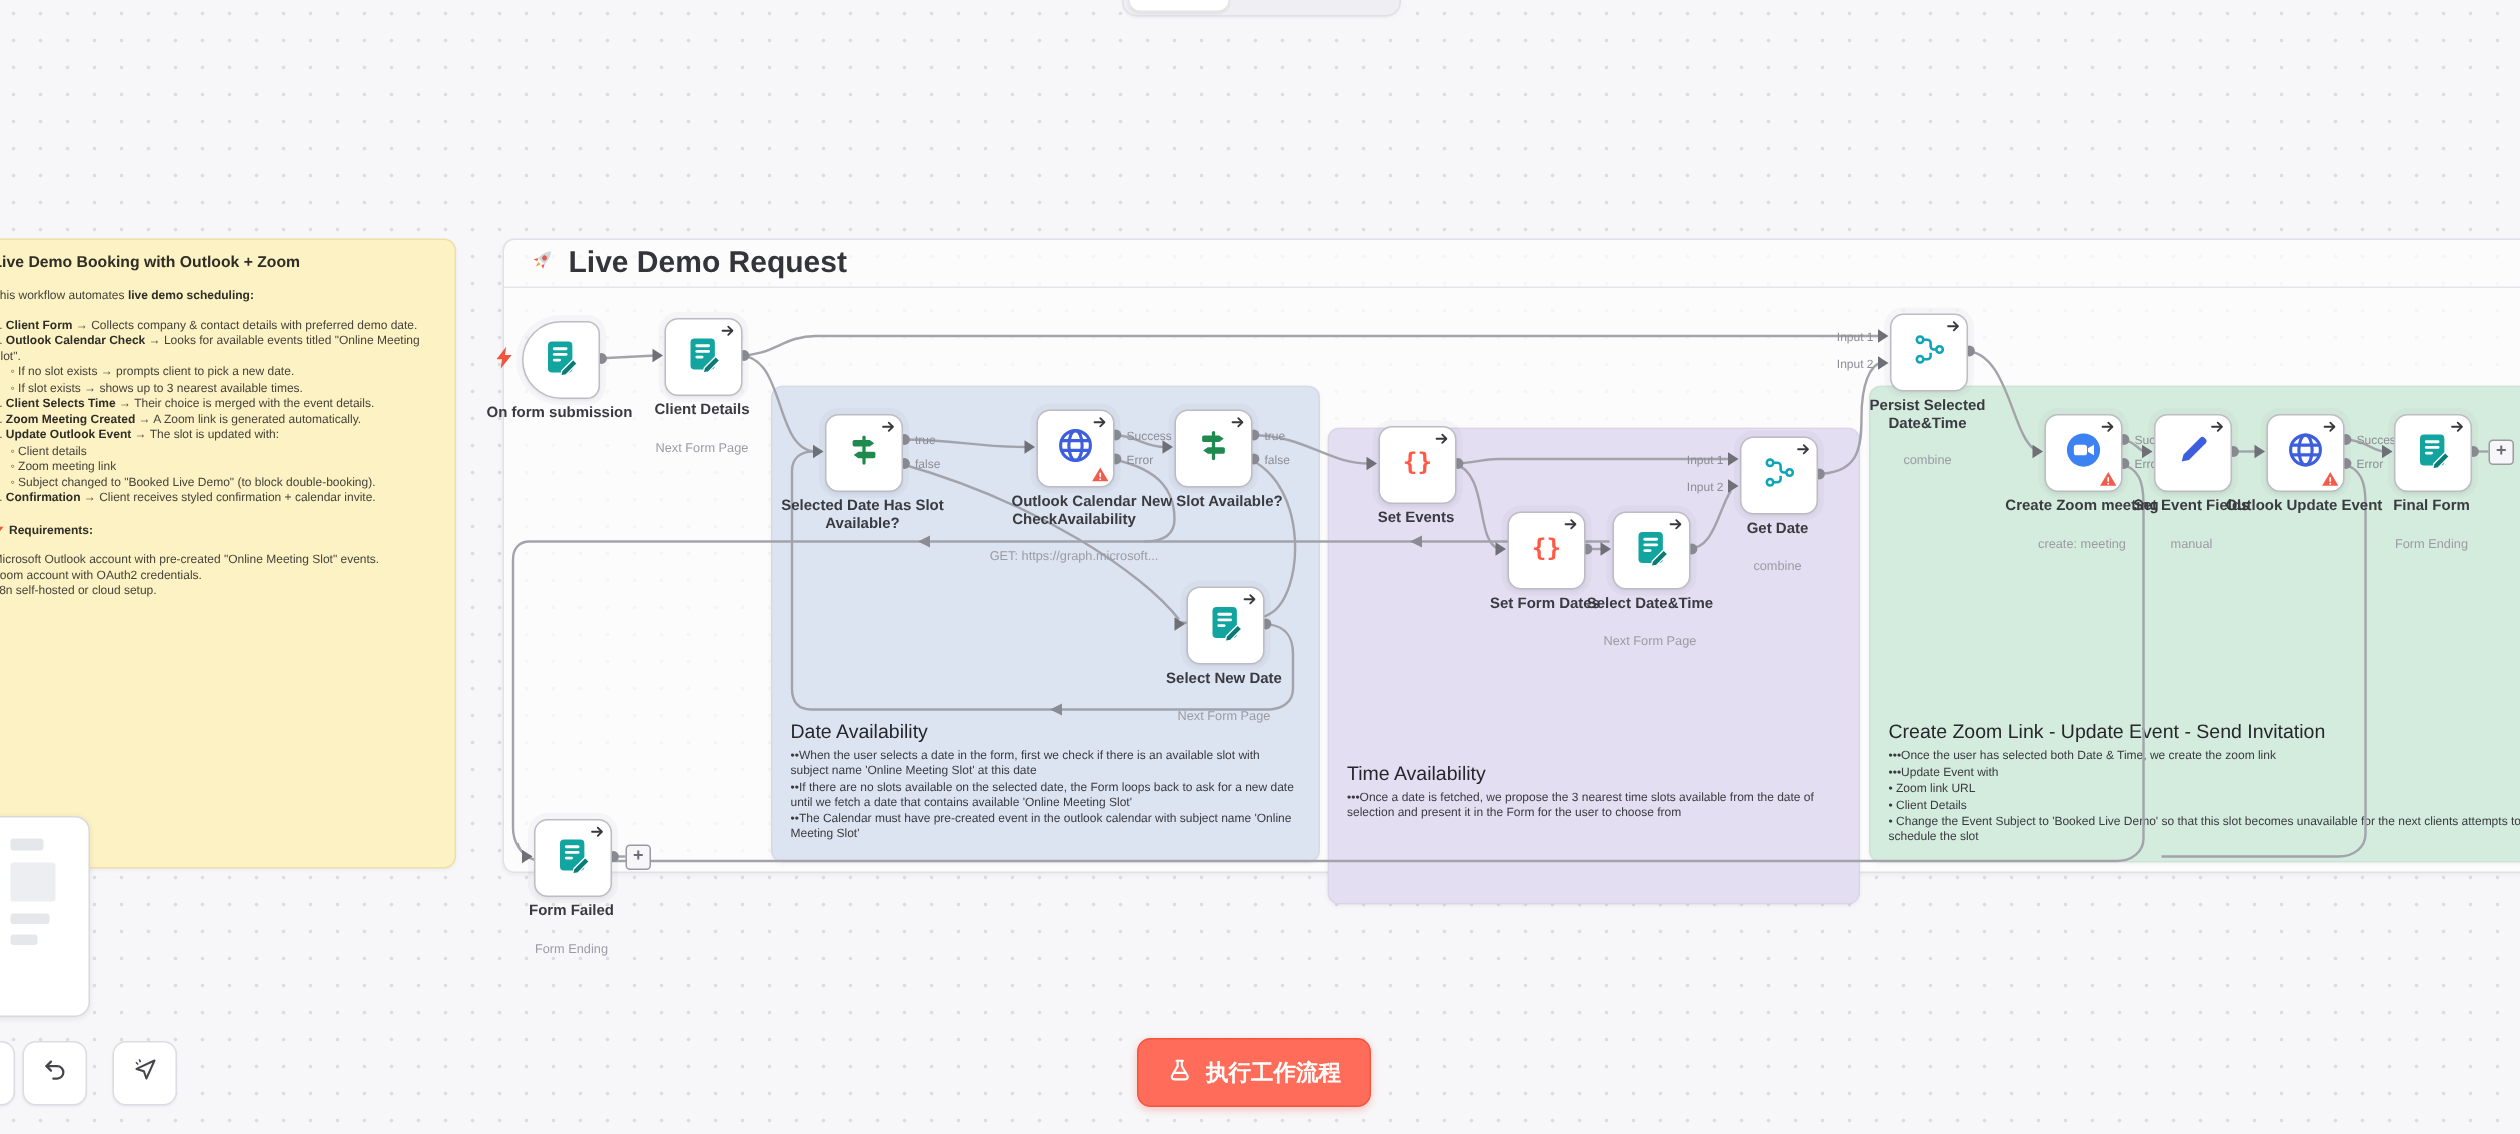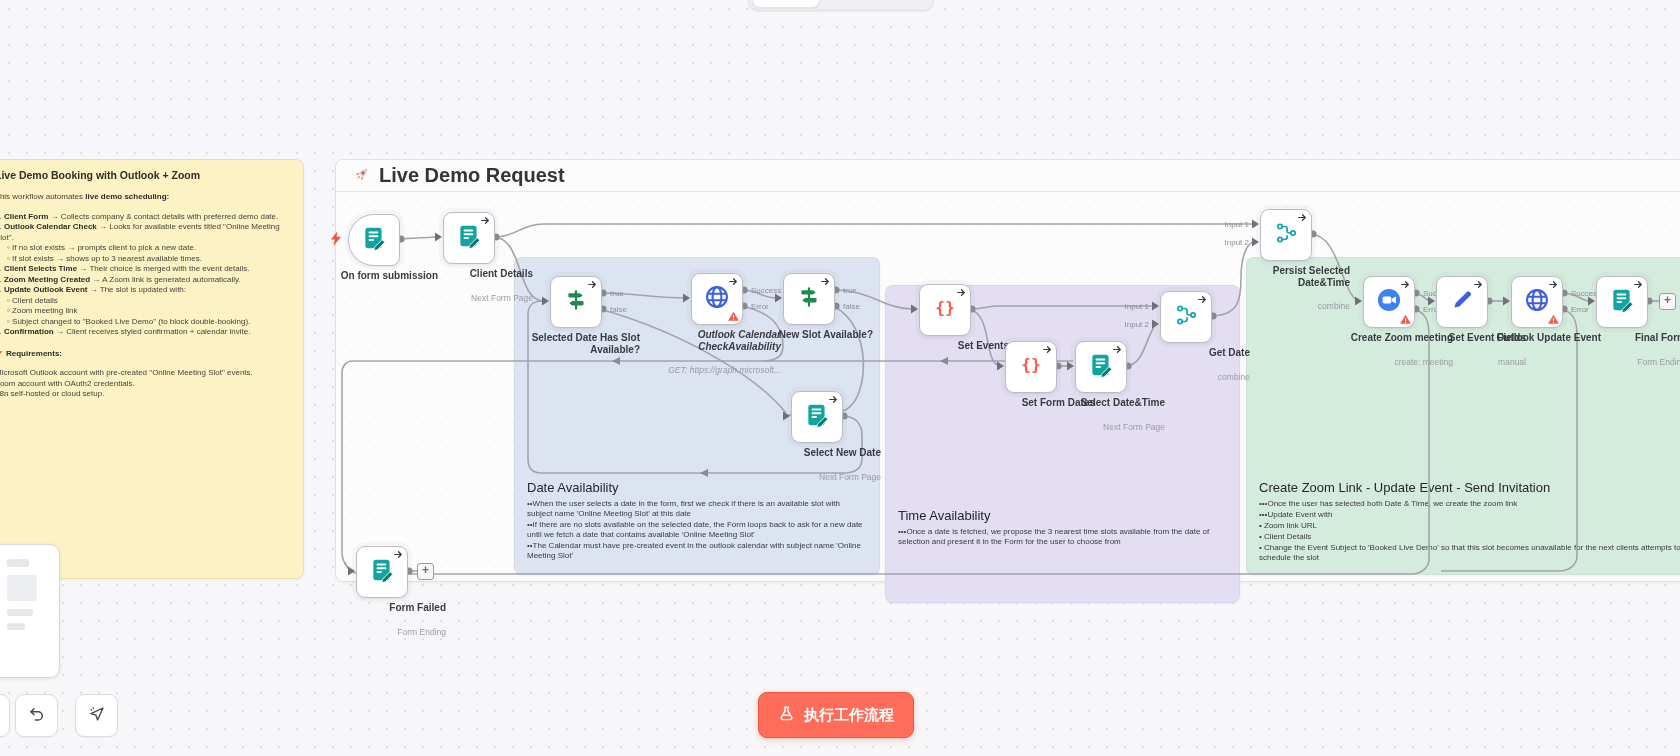--- a/index.html
+++ b/index.html
@@ -23,21 +23,21 @@
   .region{position:absolute;border-radius:8px;border:1px solid rgba(0,0,0,0.04);}
   .region .rtitle{position:absolute;left:12px;top:222px;font-size:13px;font-weight:normal;color:#26262c;}
   .region .rbody{position:absolute;left:12px;top:241px;right:13px;font-size:8px;line-height:10px;color:#3a3a40;}
   .region .rbody div{margin-bottom:1px;}
   
   .node{position:absolute;width:50px;height:50px;background:#fff;border:1.6px solid #bcbcc5;border-radius:9px;
     display:flex;align-items:center;justify-content:center;box-shadow:0 0 0 4px rgba(120,120,130,0.05),0 1px 2px rgba(0,0,0,.06);}
   .node.trigger{border-radius:27px 9px 9px 27px;}
   .node .nwarn{position:absolute;right:2px;bottom:1px;line-height:0;}
   .node .narrow{position:absolute;right:3px;top:2px;line-height:0;}
-  .node-label{position:absolute;width:130px;text-align:right;font-size:10px;font-weight:600;color:#3a3a41;line-height:11.5px;}
+  .node-label{position:absolute;width:130px;text-align:center;font-size:10px;font-weight:600;color:#3a3a41;line-height:11.5px;}
   .node-sub{font-size:8.5px;color:#9b9ba3;font-weight:400;margin-top:13px;}
   .plus-ep{position:absolute;width:15px;height:15px;background:#f7f7f9;border:1.6px solid #9a9aa2;border-radius:3px;color:#6d6d75;
     font-size:12px;line-height:13px;text-align:center;font-weight:bold;}
   #edges{position:absolute;left:0;top:0;pointer-events:none;}
   
   .tabbar{position:absolute;left:748px;top:-28px;height:39px;background:#efeff3;border:1px solid #e0e0e6;border-radius:10px;
     display:flex;align-items:center;padding:3px;gap:2px;box-sizing:border-box;box-shadow:0 1px 2px rgba(0,0,0,.05);}
   .tab{padding:0 14px;height:31px;display:flex;align-items:center;font-size:12.5px;color:#55555d;border-radius:8px;}
   .tab.active{background:#fff;border:1px solid #e4e4e9;font-weight:600;color:#2b2b32;box-shadow:0 1px 2px rgba(0,0,0,.06);}
   
@@ -258,21 +258,21 @@
         <span class="nwarn"><svg viewBox="0 0 24 24" width="13" height="13">
             <path d="M12 3 L22 20 H2Z" fill="#f25c4c"></path>
             <rect x="11" y="9.5" width="2" height="5.5" fill="#fff"></rect>
             <rect x="11" y="16.5" width="2" height="2" fill="#fff"></rect>
           </svg></span>
         <span class="narrow"><svg viewBox="0 0 16 16" width="11" height="11" fill="none" stroke="#37373d" stroke-width="1.8" stroke-linecap="round" stroke-linejoin="round">
             <path d="M2.5 8h9"></path>
             <path d="M8 4l4 4-4 4"></path>
           </svg></span>
       </div>
-      <div class="node-label" style="left: 651px; top: 329px; font-style: italic;">Outlook Calendar CheckAvailability<div class="node-sub">GET: https://graph.microsoft...</div></div>
+      <div class="node-label" style="left: 651px; top: 329px;">Outlook Calendar CheckAvailability<div class="node-sub">GET: https://graph.microsoft...</div></div>
       <div class="node" style="left: 783px; top: 273px;">
         <span><svg viewBox="0 0 24 24" width="26" height="26">
             <rect x="11" y="3" width="2" height="18" rx="1" fill="#1e8a4e"></rect>
             <path d="M6 5.8h9.5l2.8 2-2.8 2H6a1 1 0 0 1-1-1v-2a1 1 0 0 1 1-1z" fill="#1e8a4e"></path>
             <path d="M18 13h-9.5l-2.8 2 2.8 2H18a1 1 0 0 0 1-1v-2a1 1 0 0 0-1-1z" fill="#1e8a4e"></path>
           </svg></span>
         <span class="narrow"><svg viewBox="0 0 16 16" width="11" height="11" fill="none" stroke="#37373d" stroke-width="1.8" stroke-linecap="round" stroke-linejoin="round">
             <path d="M2.5 8h9"></path>
             <path d="M8 4l4 4-4 4"></path>
           </svg></span>

